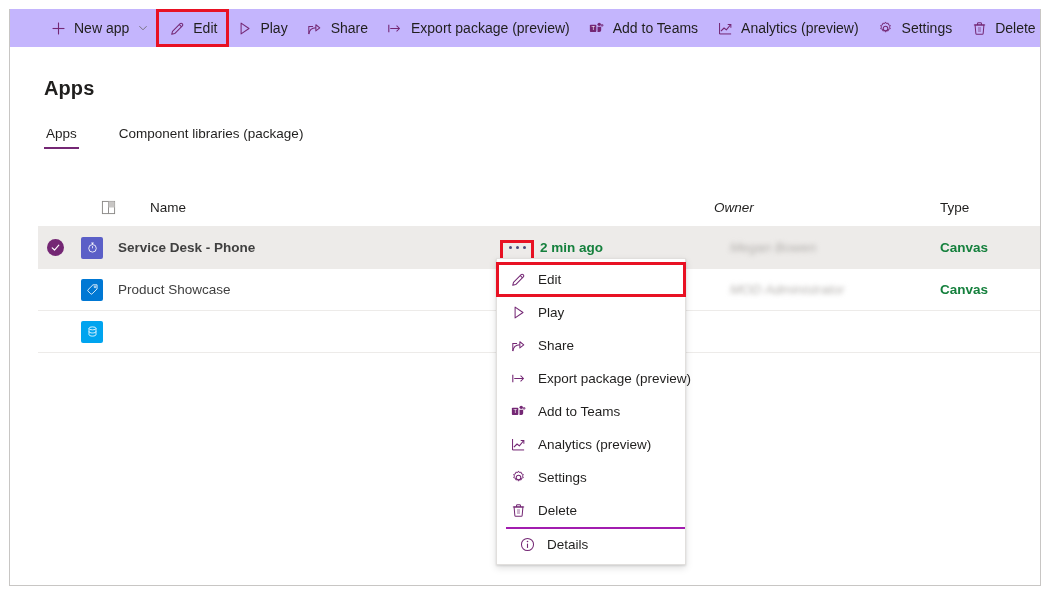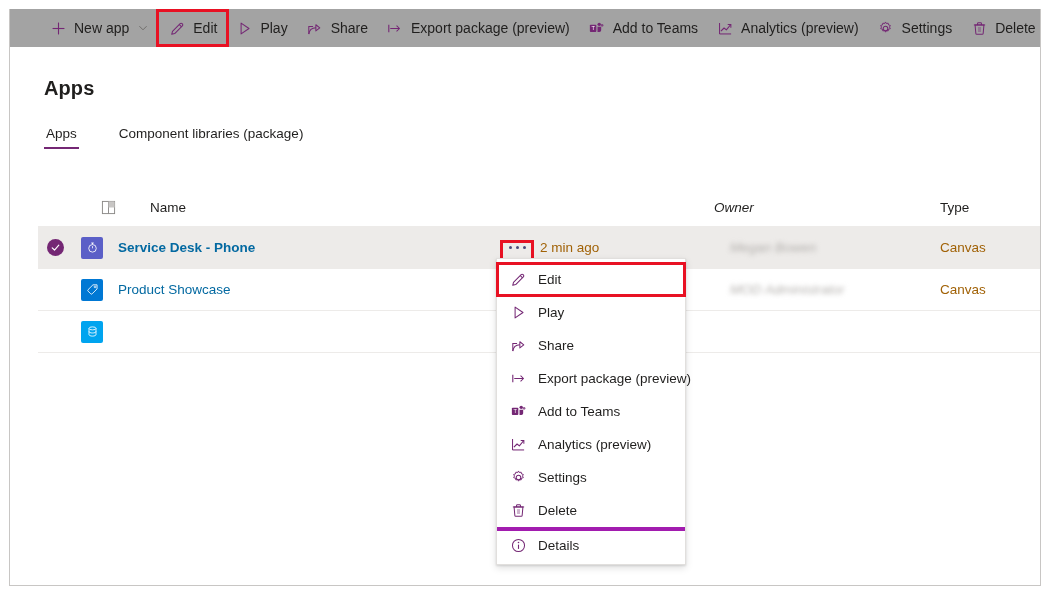--- a/index.html
+++ b/index.html
@@ -30,21 +30,21 @@
     background: #ffffff;
   }
 
   
   #command-bar {
     position: absolute;
     left: 0;
     top: 0;
     right: 0;
     height: 38px;
-    background: #a3a3a3;
+    background: #c4b5fd;
     display: flex;
     align-items: center;
     padding-left: 30px;
     box-sizing: border-box;
   }
   .cmd {
     display: flex;
     align-items: center;
     height: 32px;
     padding: 0 9px;
@@ -141,32 +141,32 @@
   .c-name    { flex: 1 1 auto; display:flex; align-items:center; padding-left: 6px; }
   .c-ellipsis{ width: 46px; flex: 0 0 46px; display:flex; align-items:center; justify-content:center; position:relative;}
   .c-modified{ width: 190px; flex: 0 0 190px; }
   .c-owner   { width: 210px; flex: 0 0 210px; font-style: italic; }
   .c-type    { width: 100px; flex: 0 0 100px; }
 
   .row.header .c-modified,
   .row.header .c-owner,
   .row.header .c-type { color:#201f1e; }
 
-  .name-text { color:#0369a1; }
+  .name-text { color:#404040; }
   .row.selected .name-text { font-weight: 700; }
 
   .owner-blur {
     display:inline-block;
     color:#b3b0ad;
     filter: blur(2.6px);
     -webkit-filter: blur(2.6px);
     user-select:none;
   }
 
-  .muted { color:#a16207; }
+  .muted { color:#15803d;font-weight:bold; }
 
   .app-icon {
     width: 22px;
     height: 22px;
     border-radius: 2px;
     display:flex;
     align-items:center;
     justify-content:center;
     color:#ffffff;
   }
@@ -223,21 +223,21 @@
     position: relative;
     box-sizing: border-box;
   }
   .menu-item .glyph {
     width: 18px; height: 18px;
     display:inline-flex; align-items:center; justify-content:center;
     margin-right: 11px;
     color: #742774;
     flex: 0 0 auto;
   }
-  .menu-item.divided { border-top: 4px solid #a21caf; }
+  .menu-item.divided { border-top: 2px solid #a21caf; margin-left: 9px; }
   .menu-highlight {
     position:absolute;
     left:-1px; right:-1px; top:-1px; bottom:-1px;
     border:3px solid #e81123;
     pointer-events:none;
   }
   svg { display:block; }
 </style>
 </head>
 <body>

